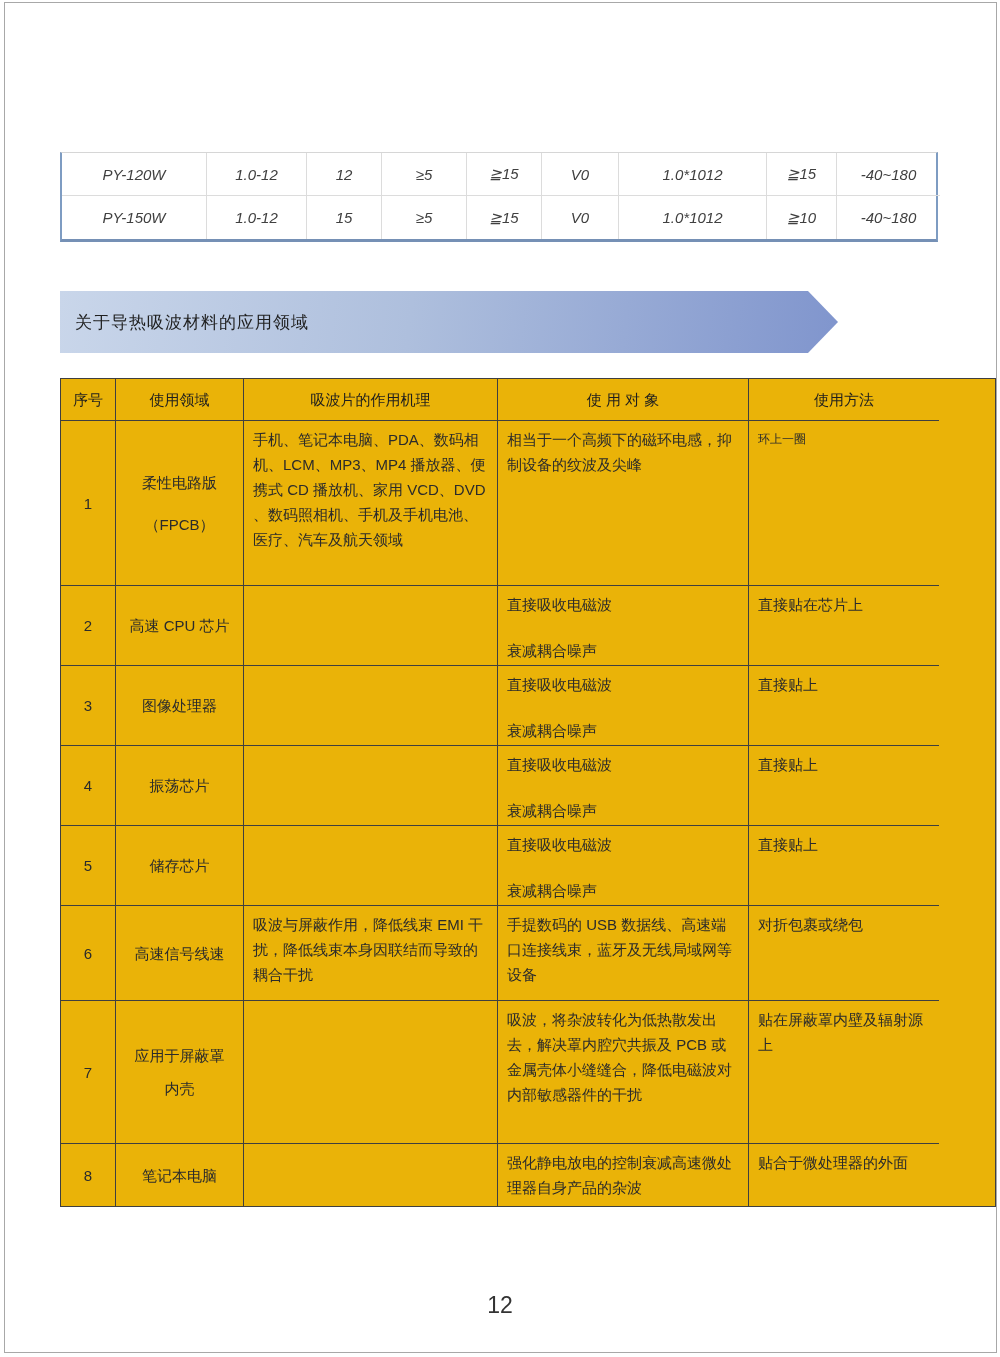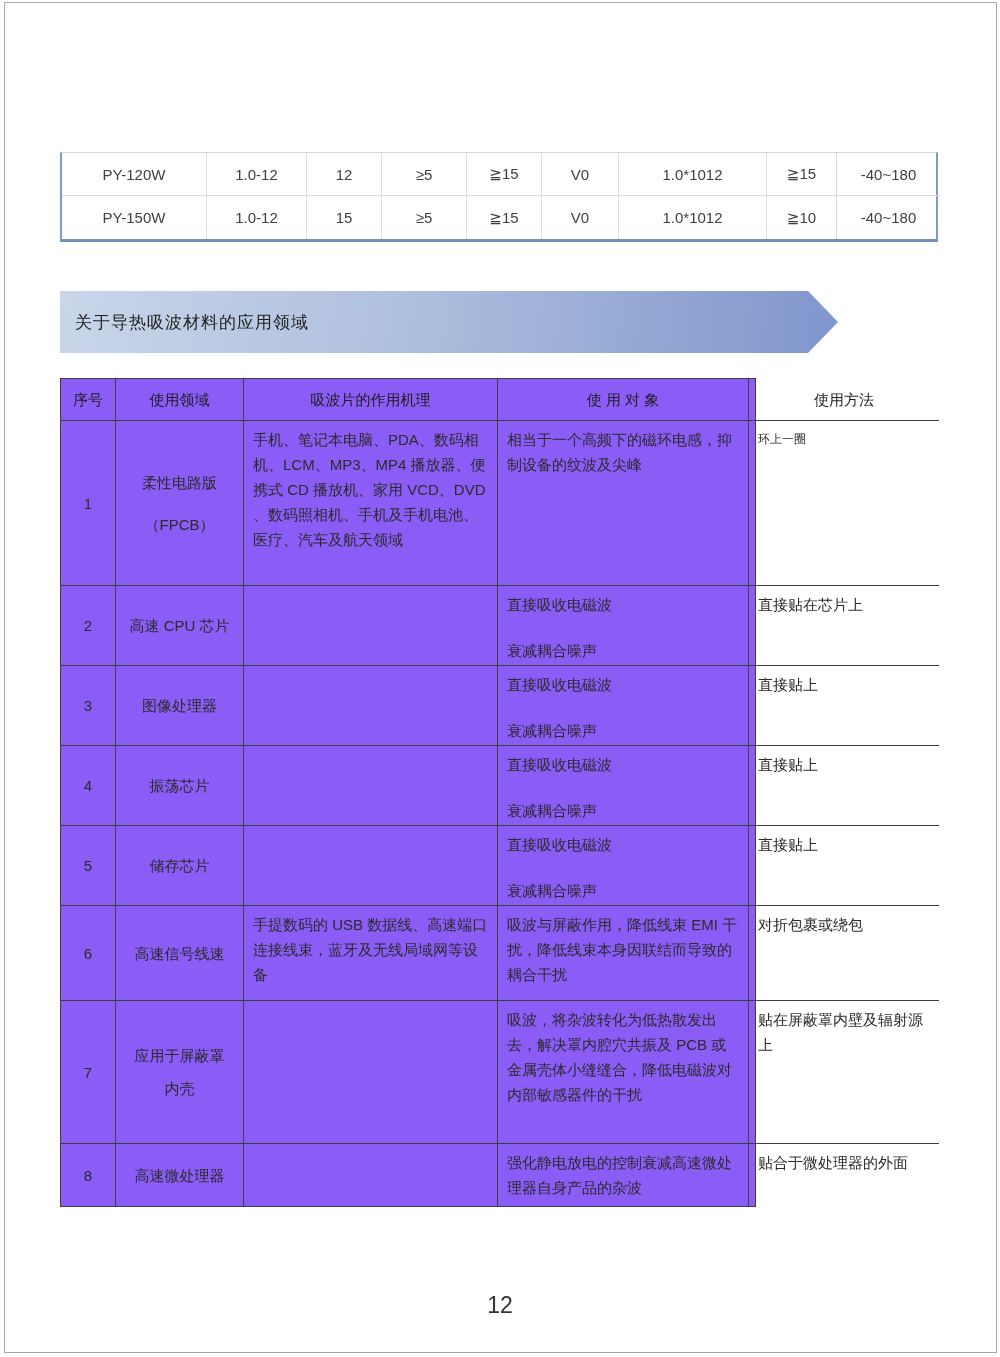--- a/index.html
+++ b/index.html
@@ -18,46 +18,47 @@
   .spec-table {
     position:absolute; left:60px; top:152px; width:878px;
     display:grid;
     grid-template-columns:145px 100px 75px 85px 75px 77px 148px 70px 103px;
     grid-template-rows:43px 43px;
     border-left:2px solid #7e9cc2;
     border-right:2px solid #7e9cc2;
     border-top:1px solid #d6d6d6;
     border-bottom:3px solid #7590b5;
     background:#ffffff;
+    font-style:italic;
   }
   .spec-cell {
     display:flex; align-items:center; justify-content:center;
     font-size:15px; color:#404040;
     border-right:1px solid #dcdcdc;
   }
   .spec-cell.last { border-right:none; }
   .spec-row1 .spec-cell, .spec-cell.r1 { border-bottom:1px solid #dcdcdc; }
 
   
   .banner {
     position:absolute; left:60px; top:291px; width:778px; height:62px;
     background:linear-gradient(97deg, #c9d6ea 0%, #aebfdd 45%, #8095cd 100%);
     clip-path:polygon(0 0, calc(100% - 30px) 0, 100% 50%, calc(100% - 30px) 100%, 0 100%);
     display:flex; align-items:center; padding-left:15px;
   }
   .banner-title { font-size:17px; color:#1f1f1f; letter-spacing:1px; }
 
   
   .app-table {
-    position:absolute; left:60px; top:378px; width:696px;
+    position:absolute; left:60px; top:378px; width:936px;
     display:grid;
     grid-template-columns:55px 128px 254px 251px 190px;
     grid-template-rows:42px 165px 80px 80px 80px 80px 95px 143px 62px;
     border:1px solid #3f3f3f;
-    background:#8b5cf6;
+    background:#eab308;
     font-size:15px; color:#2b2b2b;
   }
   .cell {
     border-right:1px solid #3f3f3f;
     border-bottom:1px solid #3f3f3f;
     line-height:25px;
     overflow:hidden;
   }
   .cell.col-last { border-right:none; }
   .cell.row-last { border-bottom:none; }
@@ -174,40 +175,40 @@
   <div class="cell c-mech">
     <div>直接吸收电磁波</div>
     <div class="para2">衰减耦合噪声</div>
   </div>
   <div class="cell c-method col-last">直接贴上</div>
 
   <div class="cell c-no">6</div>
   <div class="cell c-field">
     <span>高速信号线速</span>
   </div>
+  <div class="cell c-mech">
+    <div>吸波与屏蔽作用，降低线束 EMI 干扰，降低线束本身因联结而导致的耦合干扰</div>
+  </div>
   <div class="cell c-target">手提数码的 USB 数据线、高速端口连接线束，蓝牙及无线局域网等设备</div>
-  <div class="cell c-mech">
-    <div>吸波与屏蔽作用，降低线束 EMI 干扰，降低线束本身因联结而导致的耦合干扰</div>
-  </div>
   <div class="cell c-method col-last">对折包裹或绕包</div>
 
   <div class="cell c-no">7</div>
   <div class="cell c-field tight">
     <span>应用于屏蔽罩</span>
     <span class="line2">内壳</span>
   </div>
   <div class="cell c-target"></div>
   <div class="cell c-mech">
     <div>吸波，将杂波转化为低热散发出去，解决罩内腔穴共振及 PCB 或金属壳体小缝缝合，降低电磁波对内部敏感器件的干扰</div>
   </div>
   <div class="cell c-method col-last">贴在屏蔽罩内壁及辐射源上</div>
 
   <div class="cell c-no row-last">8</div>
   <div class="cell c-field row-last">
-    <span>高速微处理器</span>
+    <span>笔记本电脑</span>
   </div>
   <div class="cell c-target row-last"></div>
   <div class="cell c-mech row-last">
     <div>强化静电放电的控制衰减高速微处理器自身产品的杂波</div>
   </div>
   <div class="cell c-method col-last row-last">贴合于微处理器的外面</div>
 </div>
 
 <div class="page-number">12</div>
 

